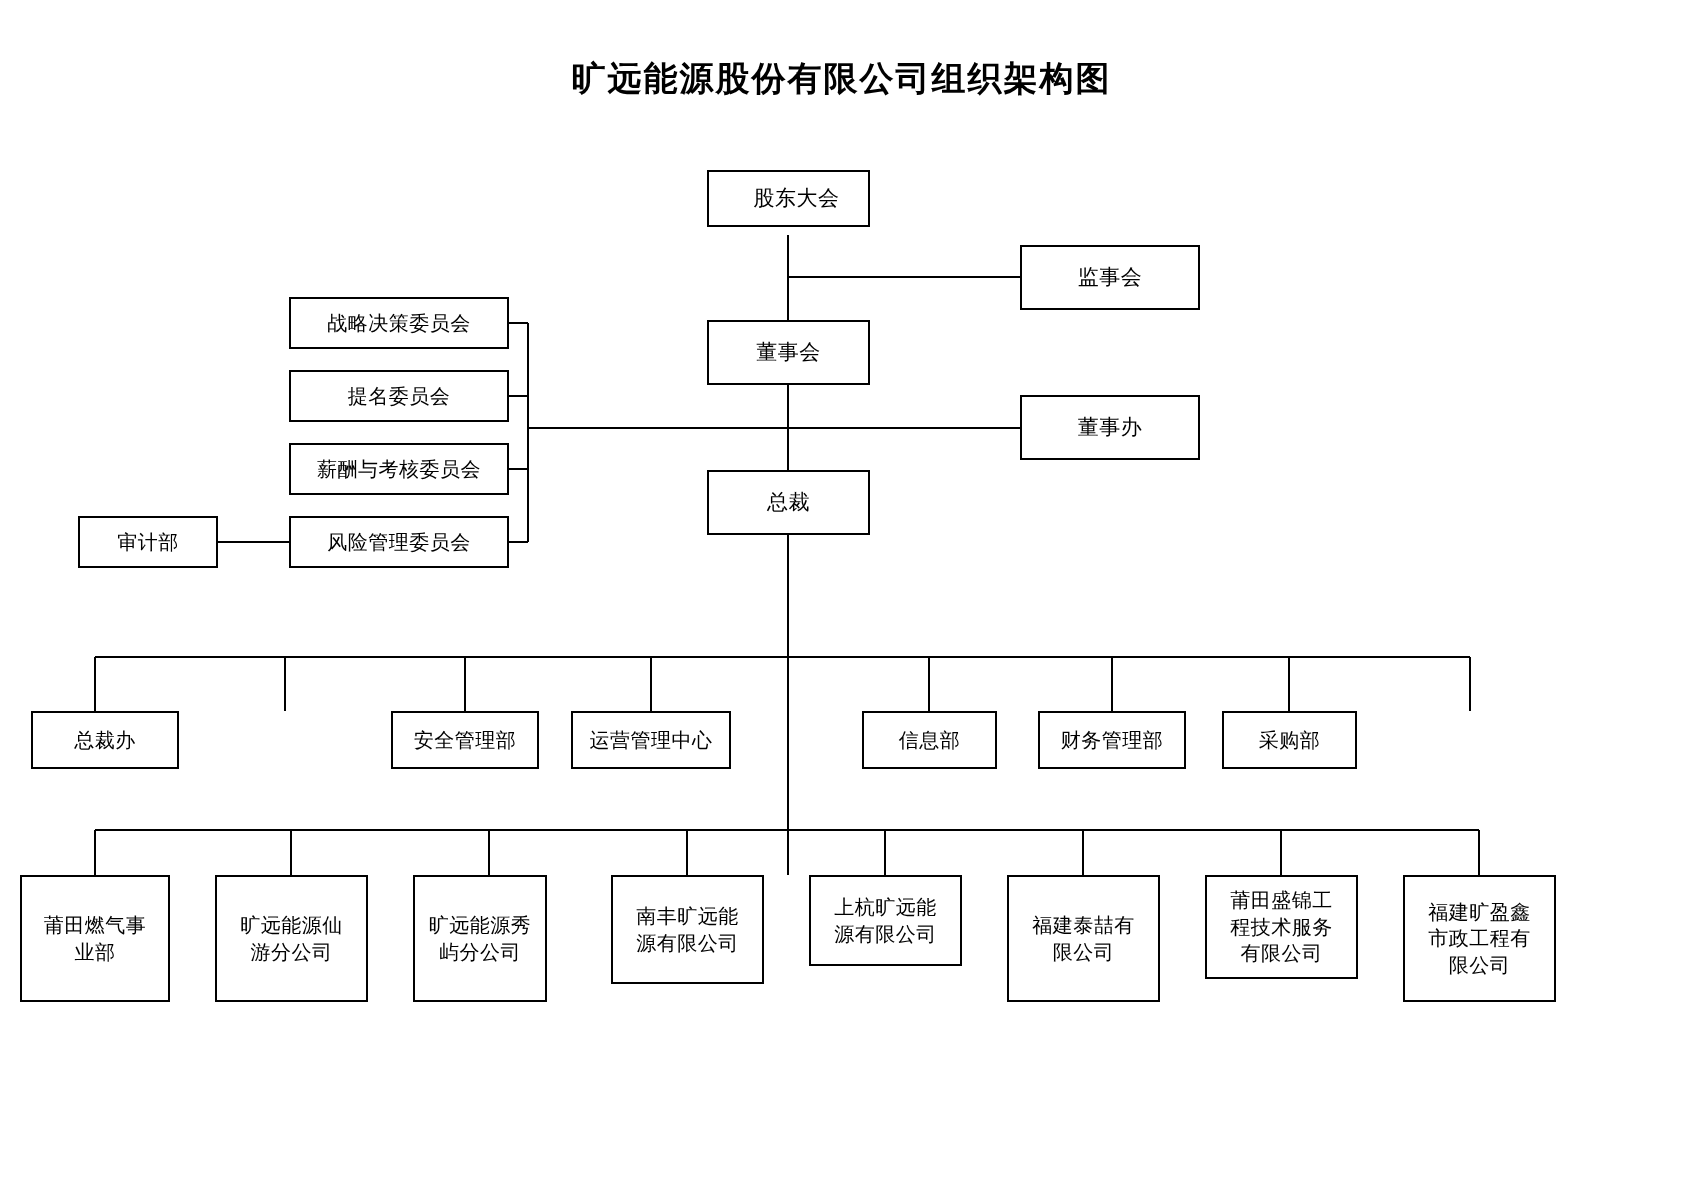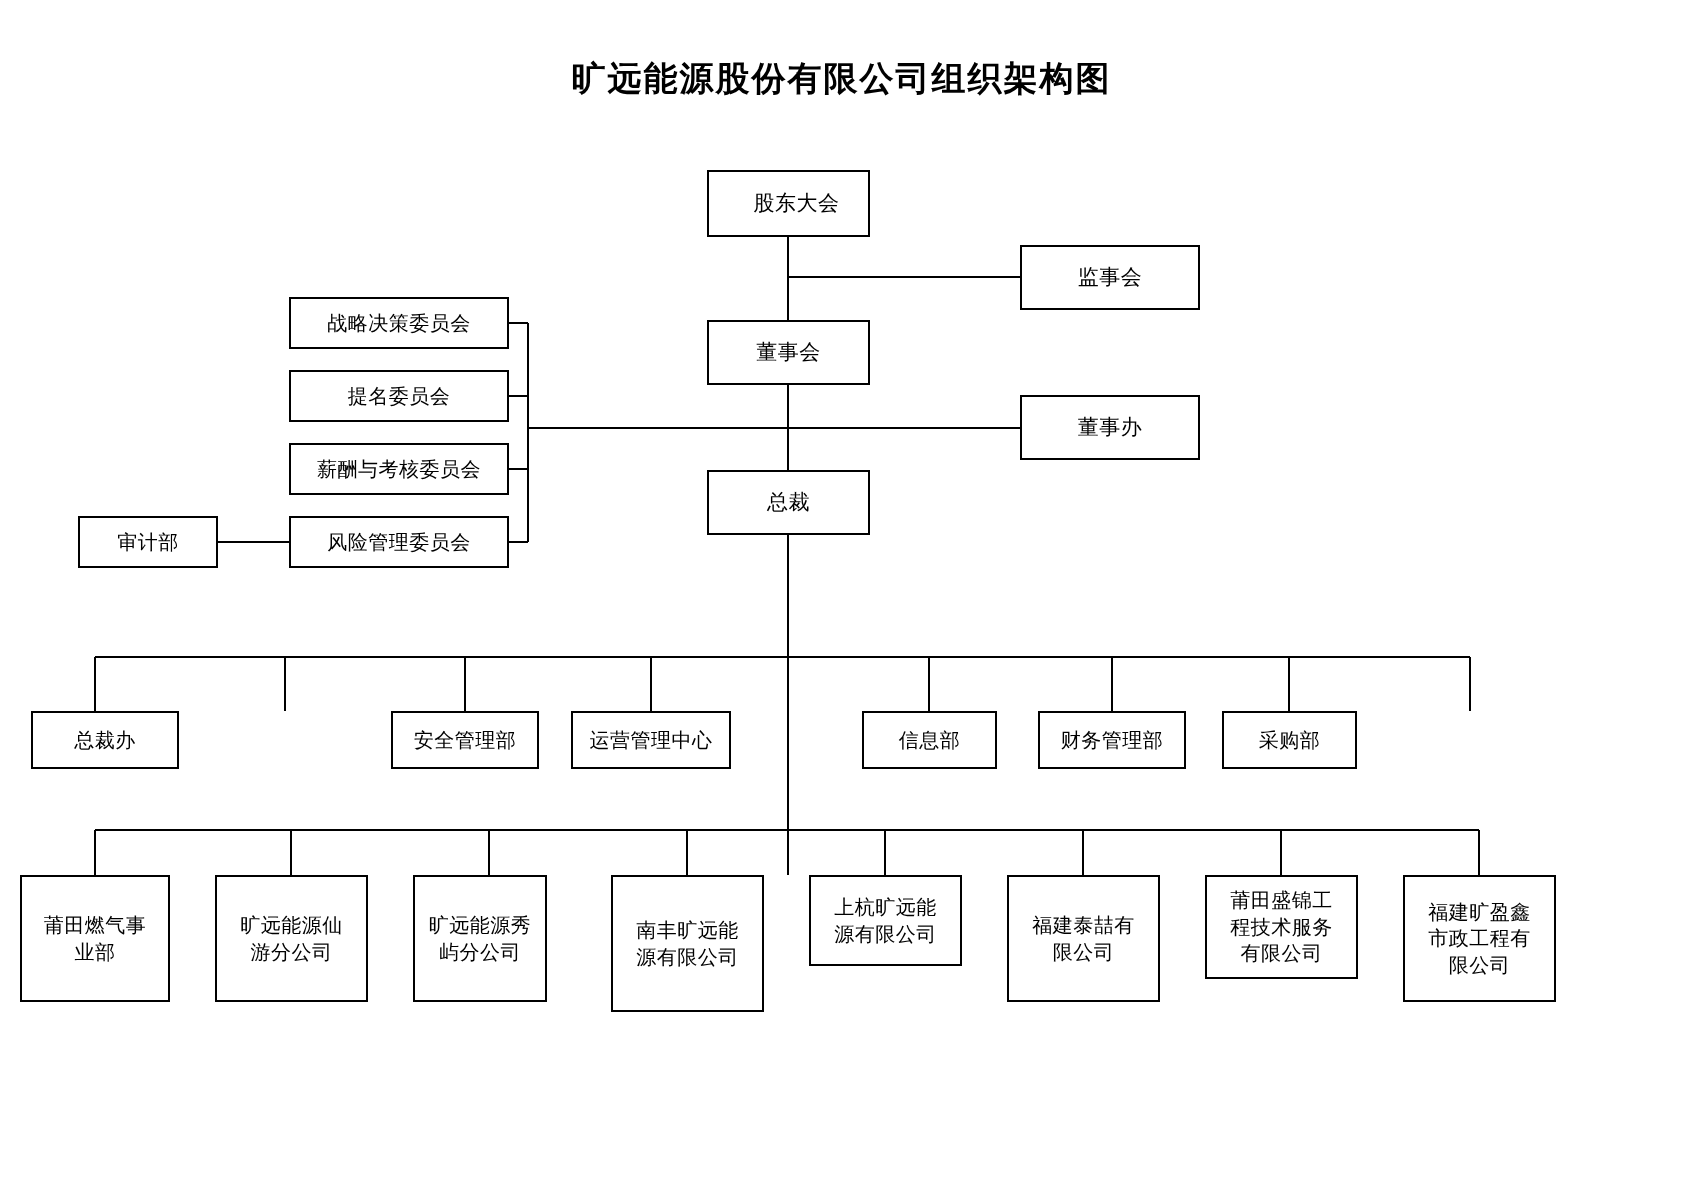--- a/index.html
+++ b/index.html
@@ -99,21 +99,21 @@
       <line x1="291" y1="830" x2="291" y2="875"></line>
       <line x1="489" y1="830" x2="489" y2="875"></line>
       <line x1="687" y1="830" x2="687" y2="875"></line>
       <line x1="885" y1="830" x2="885" y2="875"></line>
       <line x1="1083" y1="830" x2="1083" y2="875"></line>
       <line x1="1281" y1="830" x2="1281" y2="875"></line>
       <line x1="1479" y1="830" x2="1479" y2="875"></line>
     </g>
   </svg>
 
-  <div class="node" style="left:707px;top:170px;width:163px;height:67px;padding-left:16px;">股东大会</div>
+  <div class="node" style="left:707px;top:170px;width:163px;height:57px;padding-left:16px;">股东大会</div>
 
   <div class="node" style="left:1020px;top:245px;width:180px;height:65px;">监事会</div>
 
   <div class="node" style="left:707px;top:320px;width:163px;height:65px;">董事会</div>
 
   <div class="node" style="left:1020px;top:395px;width:180px;height:65px;">董事办</div>
 
   <div class="node" style="left:707px;top:470px;width:163px;height:65px;">总裁</div>
 
   <div class="node small" style="left:289px;top:297px;width:220px;height:52px;">战略决策委员会</div>
@@ -142,21 +142,21 @@
 
   <div class="node sub" style="left:20px;top:875px;width:150px;height:127px;">莆田燃气事
 业部</div>
 
   <div class="node sub" style="left:215px;top:875px;width:153px;height:127px;">旷远能源仙
 游分公司</div>
 
   <div class="node sub" style="left:413px;top:875px;width:134px;height:127px;">旷远能源秀
 屿分公司</div>
 
-  <div class="node sub" style="left:611px;top:875px;width:153px;height:137px;">南丰旷远能
+  <div class="node sub" style="left:611px;top:875px;width:153px;height:109px;">南丰旷远能
 源有限公司</div>
 
   <div class="node sub" style="left:809px;top:875px;width:153px;height:91px;">上杭旷远能
 源有限公司</div>
 
   <div class="node sub" style="left:1007px;top:875px;width:153px;height:127px;">福建泰喆有
 限公司</div>
 
   <div class="node sub" style="left:1205px;top:875px;width:153px;height:104px;">莆田盛锦工
 程技术服务

